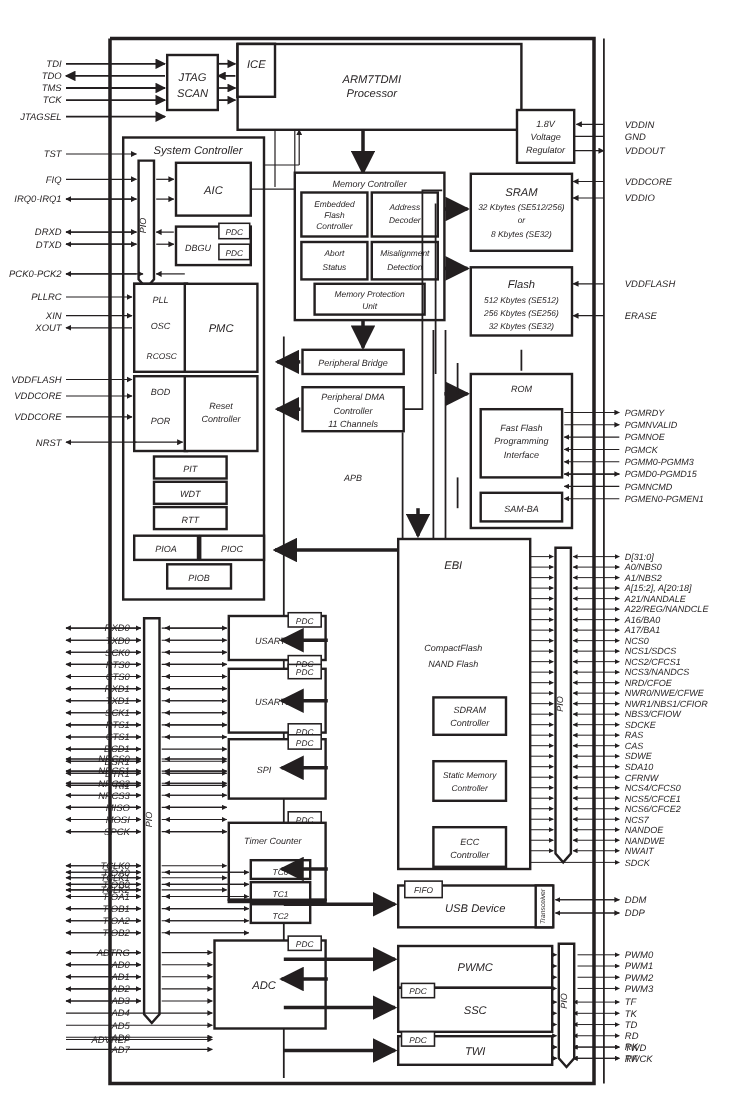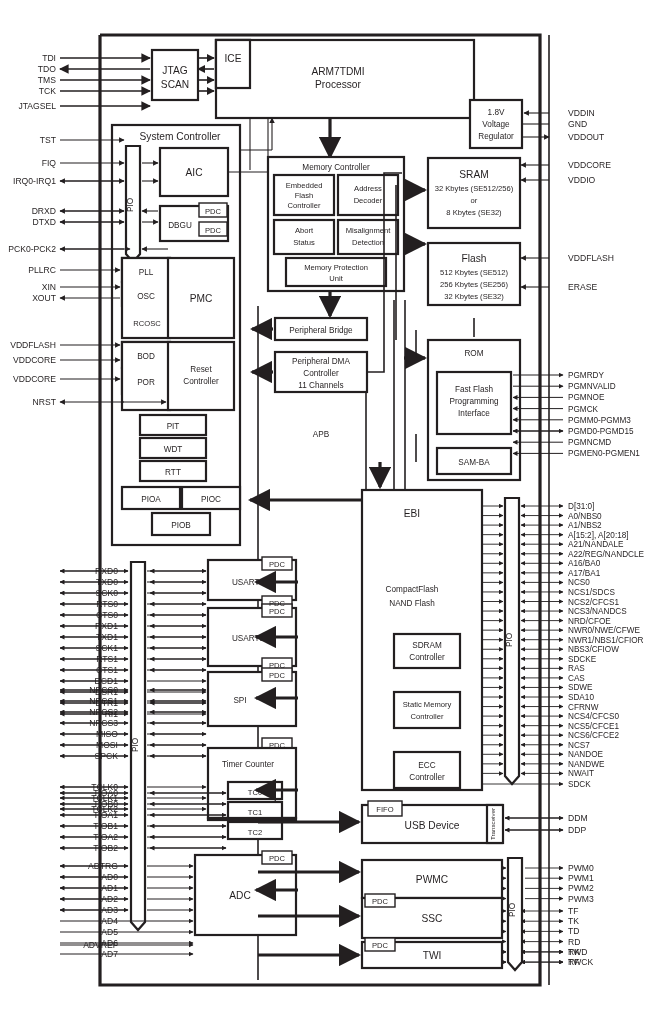--- a/index.html
+++ b/index.html
@@ -1,19 +1,19 @@
 <!DOCTYPE html>
 <html><head>
 <meta charset="utf-8">
 <title>Block Diagram</title>
 <style>
   html,body{margin:0;padding:0;background:#ffffff;}
   body{width:669px;height:1017px;position:relative;
        font-family:"Liberation Sans","DejaVu Sans",sans-serif;color:#1a1a1a;}
-  #stage{position:absolute;left:0;top:0;width:669px;height:1017px;overflow:hidden;}
+  #stage{position:absolute;left:0;top:0;width:669px;height:1017px;overflow:hidden;font-style:italic;}
   svg{position:absolute;left:0;top:0;}
   .bx{fill:#ffffff;stroke:#231f20;}
   .bx1{stroke-width:1.4;}
   .bx2{stroke-width:2.2;}
   .ln{stroke:#231f20;fill:none;}
   .l1{stroke-width:1.1;}
   .l2{stroke-width:1.6;}
   .l3{stroke-width:3.2;}
   .lb{font-size:9.3px;fill:#231f20;}
   .lb10{font-size:10.2px;}

